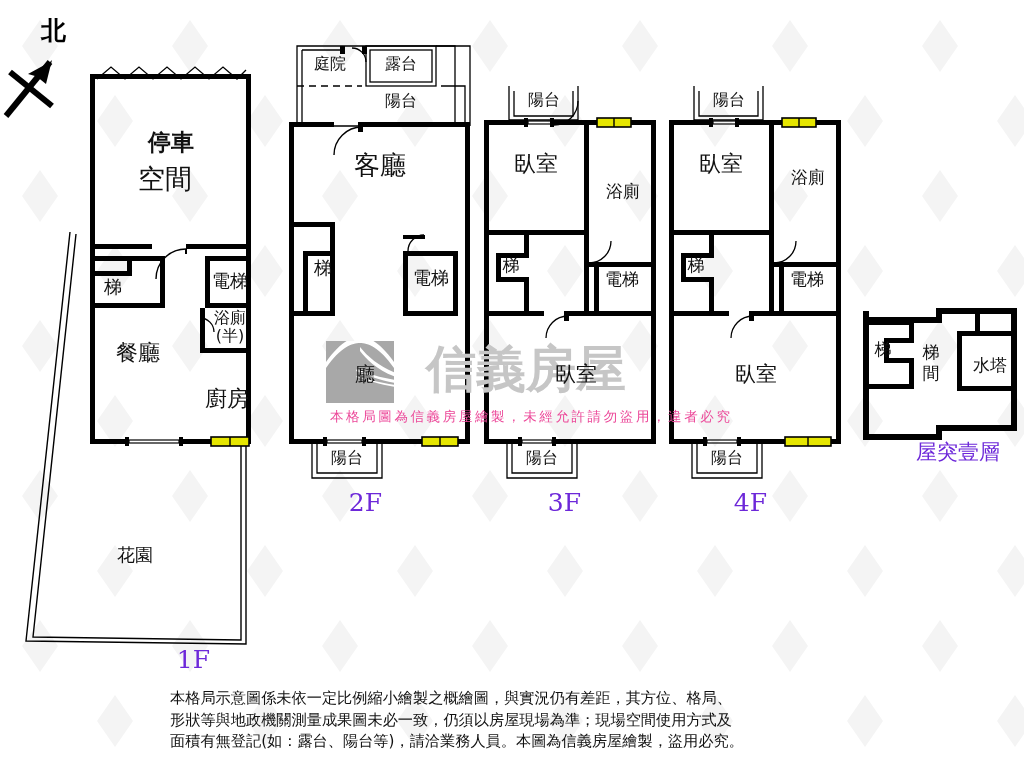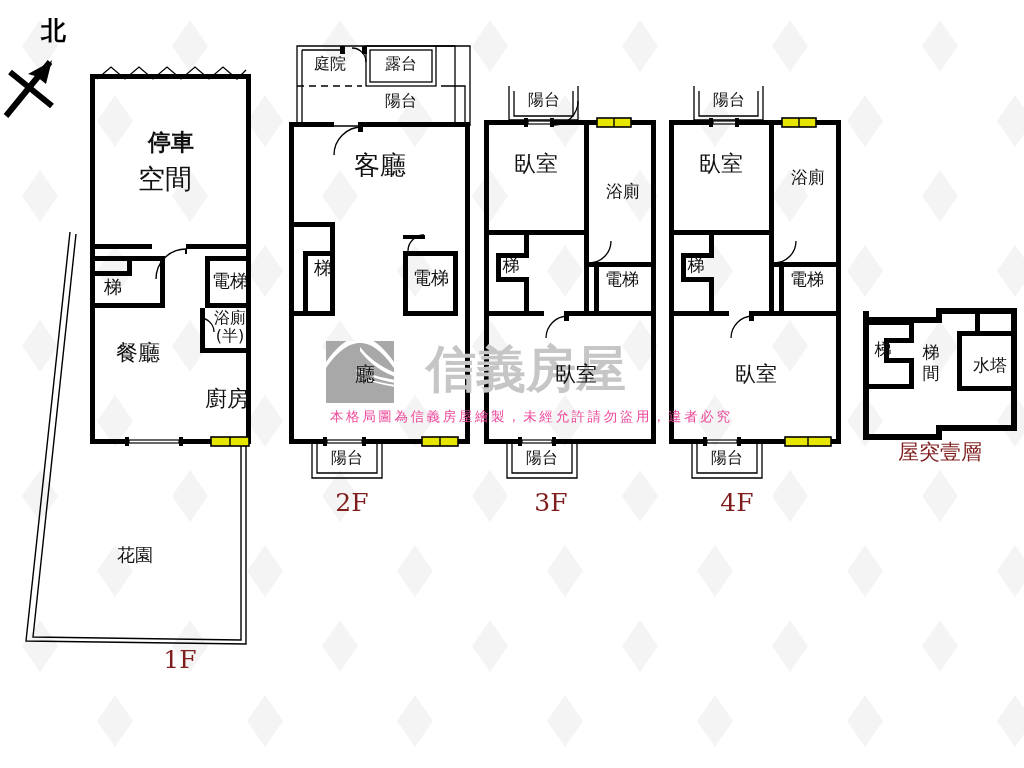--- a/index.html
+++ b/index.html
@@ -21,21 +21,21 @@
     position:absolute;color:#ec4899;white-space:nowrap;
     font-family:"DejaVu Sans","Liberation Sans",sans-serif;
   }
   .lbl{
     position:absolute;white-space:nowrap;text-align:center;
     font-family:"DejaVu Sans","Liberation Sans",sans-serif;
     line-height:1.06;color:#111;
   }
   .lbl.two{line-height:1.0;}
   .floortag{
-    position:absolute;white-space:nowrap;text-align:center;color:#7f1d1d;
+    position:absolute;white-space:nowrap;text-align:right;color:#6d28d9;
     font-family:"DejaVu Serif","Liberation Serif",serif;
   }
   .northlbl{
     position:absolute;white-space:nowrap;color:#000;font-weight:bold;
     font-family:"DejaVu Sans","Liberation Sans",sans-serif;
   }
   #disclaimer{
     position:absolute;left:170px;top:688px;width:700px;
     font-family:"DejaVu Sans","Liberation Sans",sans-serif;
     font-size:15.2px;line-height:1.42;color:#111;letter-spacing:0px;
@@ -376,14 +376,19 @@
   <div class="lbl" style="left:919px;top:343px;width:24px;font-size:17px;">梯</div>
   <div class="lbl" style="left:919px;top:364px;width:24px;font-size:17px;">間</div>
   <div class="lbl" style="left:968px;top:343px;width:44px;font-size:17px;margin-top:13px;">水塔</div>
 
   <div class="floortag" style="left:150px;top:645px;width:60px;font-size:25px;">1F</div>
   <div class="floortag" style="left:322px;top:488px;width:60px;font-size:25px;">2F</div>
   <div class="floortag" style="left:521px;top:488px;width:60px;font-size:25px;">3F</div>
   <div class="floortag" style="left:707px;top:488px;width:60px;font-size:25px;">4F</div>
   <div class="floortag" style="left:880px;top:438px;width:120px;font-size:21px;">屋突壹層</div>
 
+  <div id="disclaimer">
+    <div>本格局示意圖係未依一定比例縮小繪製之概繪圖，與實況仍有差距，其方位、格局、</div>
+    <div>形狀等與地政機關測量成果圖未必一致，仍須以房屋現場為準；現場空間使用方式及</div>
+    <div>面積有無登記(如：露台、陽台等)，請洽業務人員。本圖為信義房屋繪製，盜用必究。</div>
+  </div>
 
 </div>
 
 </body></html>

